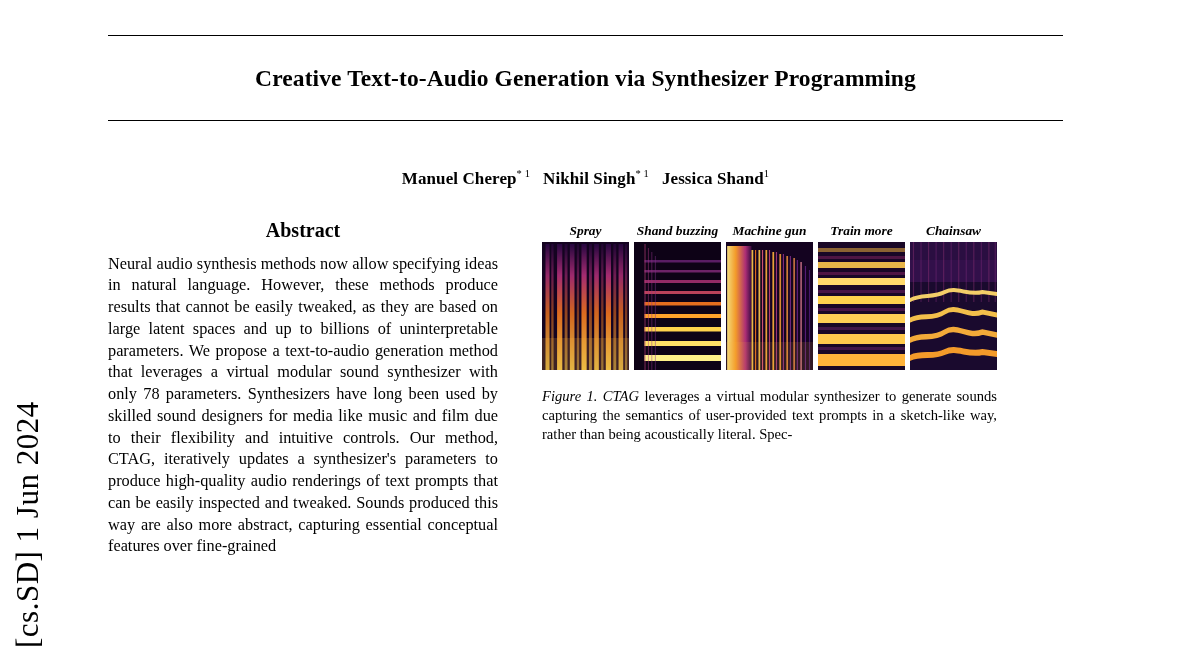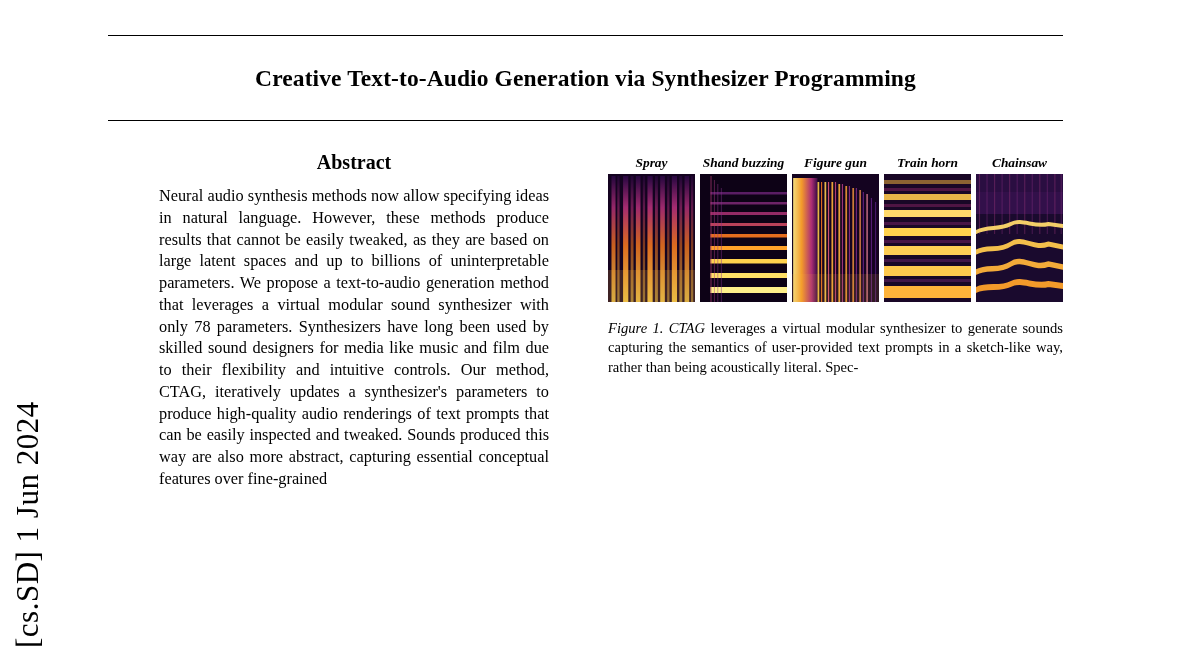--- a/index.html
+++ b/index.html
@@ -67,22 +67,21 @@
     font-weight: normal;
     font-size: 10.5px;
     vertical-align: super;
   }
   .author-sep { display: inline-block; width: 13px; }
 
   
   .columns {
     display: flex;
     margin-top: 30px;
-    gap: 59px;
-    justify-content: flex-end;
+    gap: 44px;
   }
   .col-left {
     width: 390px;
   }
   .col-right {
     width: 455px;
   }
 
   .abstract-heading {
     text-align: center;
@@ -137,20 +136,23 @@
 <div class="arxiv-stamp">[cs.SD]  1 Jun 2024</div>
 
 <div class="page">
 
   <hr class="rule rule-top">
 
   <h1 class="paper-title">Creative Text-to-Audio Generation via Synthesizer Programming</h1>
 
   <hr class="rule rule-bottom">
 
+  <div class="authors">
+    <span><span>Manuel Cherep</span><sup>* 1</sup></span><span class="author-sep"></span><span><span>Nikhil Singh</span><sup>* 1</sup></span><span class="author-sep"></span><span><span>Jessica Shand</span><sup>1</sup></span>
+  </div>
 
   <div class="columns">
 
     <div class="col-left">
       <div class="abstract-heading">Abstract</div>
       <div class="abstract-body">Neural audio synthesis methods now allow specifying ideas in natural language. However, these methods produce results that cannot be easily tweaked, as they are based on large latent spaces and up to billions of uninterpretable parameters. We propose a text-to-audio generation method that leverages a virtual modular sound synthesizer with only 78 parameters. Synthesizers have long been used by skilled sound designers for media like music and film due to their flexibility and intuitive controls. Our method, CTAG, iteratively updates a synthesizer's parameters to produce high-quality audio renderings of text prompts that can be easily inspected and tweaked. Sounds produced this way are also more abstract, capturing essential conceptual features over fine-grained</div>
     </div>
 
     <div class="col-right">
       <div class="figure">
@@ -207,21 +209,21 @@
                 <rect x="18" y="2" width="2" height="126" fill="#c0417e"></rect>
                 <rect x="24" y="6" width="1.5" height="122" fill="#a93a80"></rect>
                 <rect x="30" y="10" width="1.5" height="118" fill="#93348a"></rect>
                 <rect x="36" y="14" width="1.5" height="114" fill="#82308c"></rect>
               </g>
             </svg>
           </div>
 
 
           <div class="fig-cell">
-            <div class="fig-label">Figure gun</div>
+            <div class="fig-label">Machine gun</div>
             <svg class="spec" viewBox="0 0 150 128" preserveAspectRatio="none">
               <defs>
                 <linearGradient id="gBurst" x1="0" y1="0" x2="1" y2="0">
                   <stop offset="0%" stop-color="#ffe680"></stop>
                   <stop offset="35%" stop-color="#ffa22a"></stop>
                   <stop offset="75%" stop-color="#b5307a"></stop>
                   <stop offset="100%" stop-color="#3a0b44"></stop>
                 </linearGradient>
               </defs>
               <rect x="0" y="0" width="150" height="128" fill="#140320"></rect>
@@ -243,21 +245,21 @@
                 <rect x="122" y="18" width="2" height="110" fill="#6a2486"></rect>
                 <rect x="128" y="20" width="3" height="108" fill="#b5647a"></rect>
                 <rect x="136" y="24" width="2" height="104" fill="#5a1f7e"></rect>
                 <rect x="143" y="28" width="2" height="100" fill="#4a1a70"></rect>
               </g>
               <rect x="0" y="100" width="150" height="28" fill="#ffb33a" opacity="0.12"></rect>
             </svg>
           </div>
 
           <div class="fig-cell">
-            <div class="fig-label">Train horn</div>
+            <div class="fig-label">Train more</div>
             <svg class="spec" viewBox="0 0 150 128" preserveAspectRatio="none">
               <rect x="0" y="0" width="150" height="128" fill="#190726"></rect>
               <g>
                 <rect x="0" y="6" width="150" height="4" fill="#d9a23a" opacity="0.6"></rect>
                 <rect x="0" y="20" width="150" height="6" fill="#ffc94d" opacity="0.9"></rect>
                 <rect x="0" y="36" width="150" height="7" fill="#ffd96b" opacity="1"></rect>
                 <rect x="0" y="54" width="150" height="8" fill="#ffd24d" opacity="1"></rect>
                 <rect x="0" y="72" width="150" height="9" fill="#ffce55" opacity="1"></rect>
                 <rect x="0" y="92" width="150" height="10" fill="#ffc94d" opacity="1"></rect>
                 <rect x="0" y="112" width="150" height="12" fill="#ffb33a" opacity="1"></rect>

